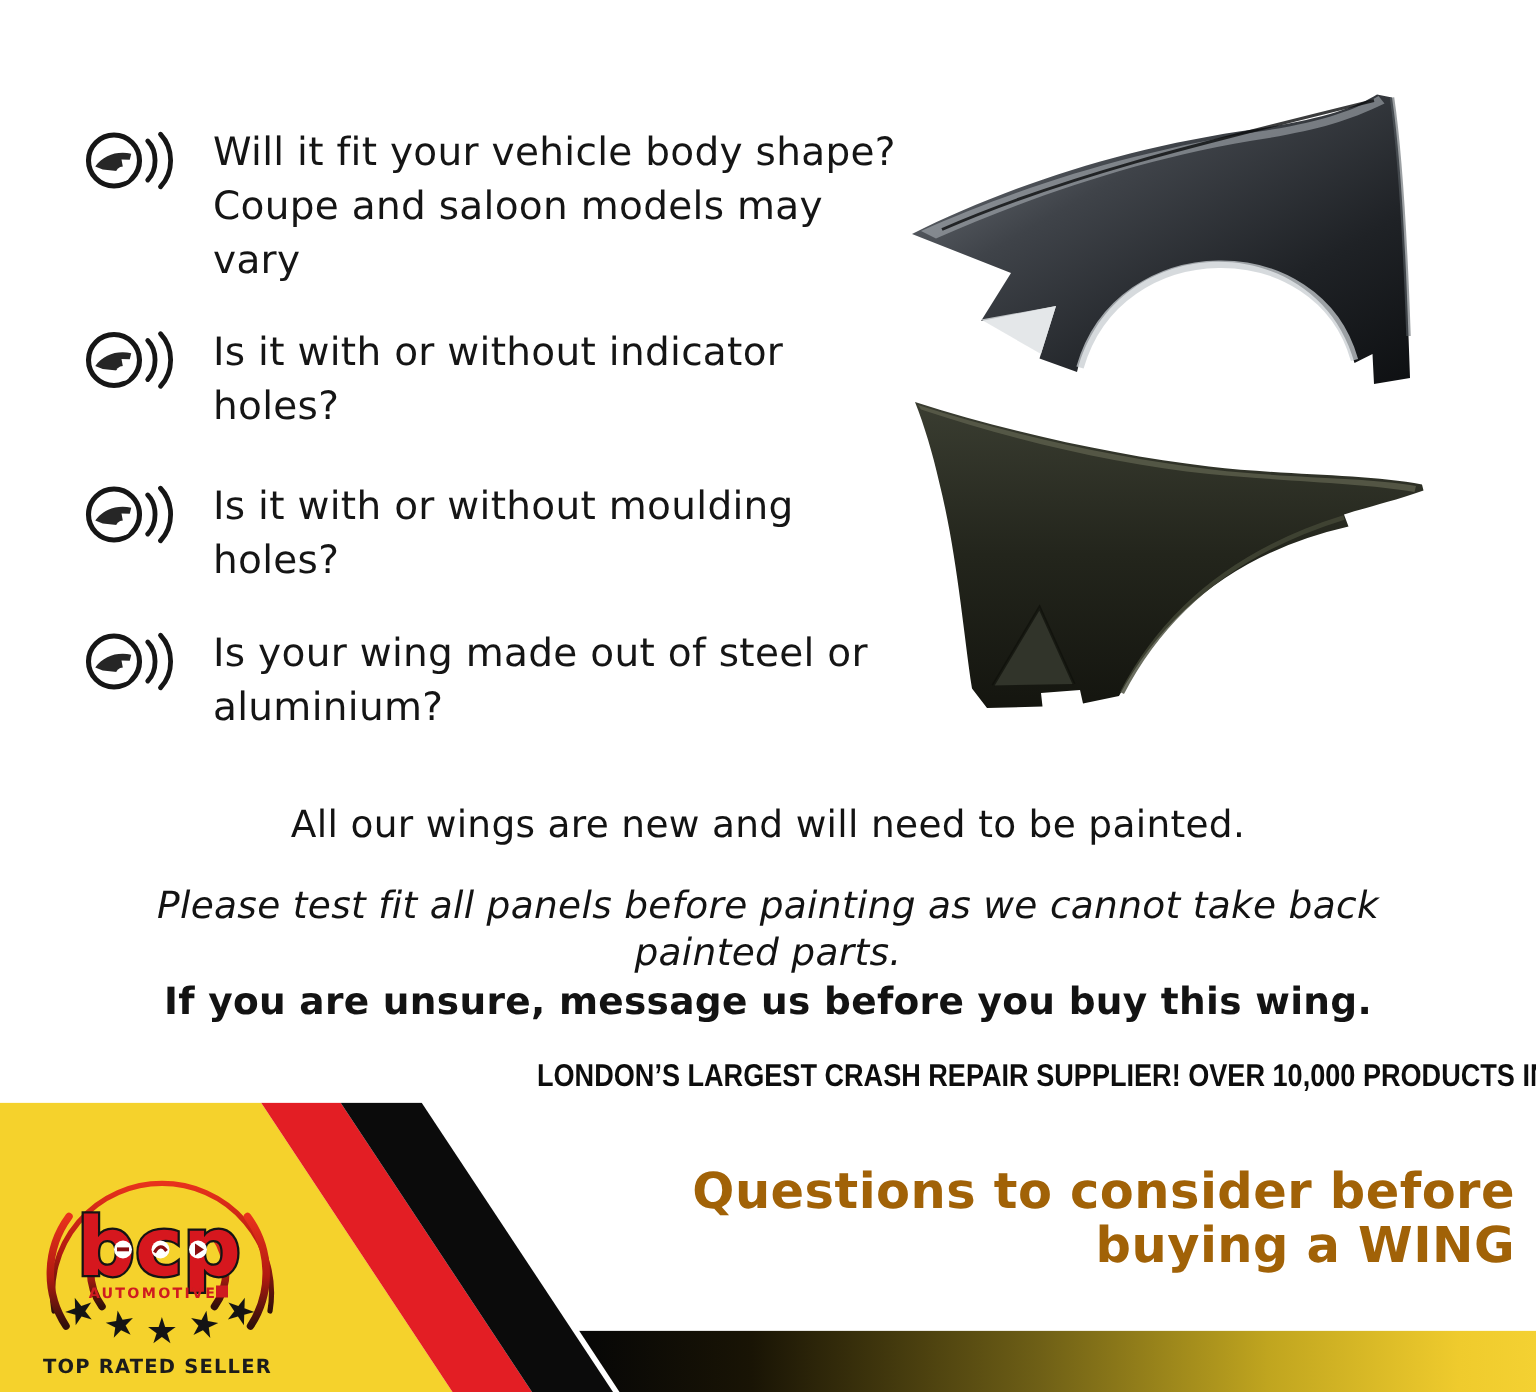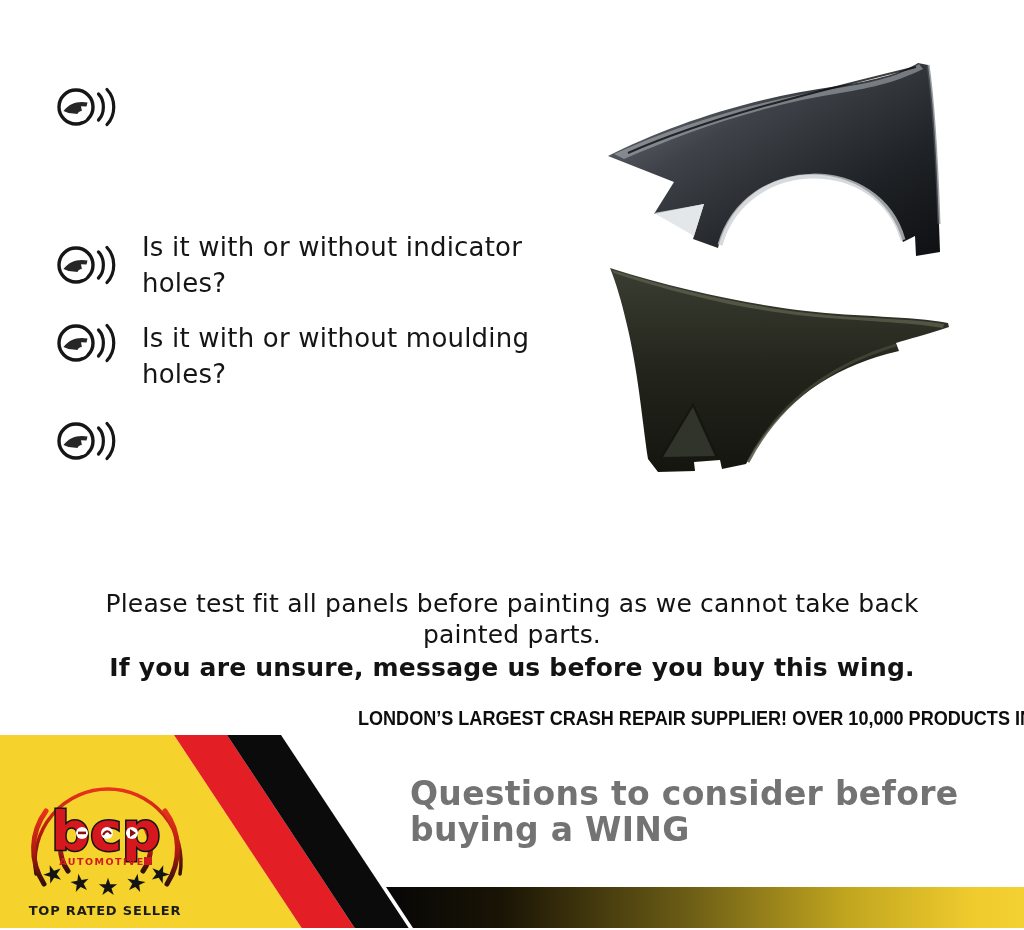--- a/index.html
+++ b/index.html
@@ -8,30 +8,30 @@
     background:#ffffff; overflow:hidden;
     font-family:"DejaVu Sans", sans-serif; color:#161616;
   }
   
   .bullet-row{position:absolute; left:52px; display:flex; align-items:flex-start; gap:16px;}
   .bullet-row .icon{flex:0 0 auto; width:74px; height:46px;}
   .bullet-text{
     font-size:26px; line-height:36px; letter-spacing:.2px;
     white-space:pre-line; margin-top:0px; color:#151515;
   }
-  .row1{top:84px;} .row2{top:229px;align-items:center;} .row3{top:320px;justify-content:space-between;} .row4{top:418px;}
+  .row1{top:84px;} .row2{top:217px;} .row3{top:320px;justify-content:space-between;} .row4{top:418px;}
   
   .wing1{position:absolute; left:598px; top:56px; width:360px; height:212px;}
   .wing2{position:absolute; left:596px; top:258px; width:360px; height:222px;}
   
   .note{
     position:absolute; left:0; width:1024px; text-align:center;
     font-size:25px; line-height:31px; white-space:pre-line; color:#131313; letter-spacing:.2px;
   }
-  .note1{top:534px;} .note2{top:588px;} .note3{top:652px;font-weight:bold;}
+  .note1{top:534px;} .note2{top:588px;font-style:italic;} .note3{top:652px;font-weight:bold;}
   
   .strip-text{
     position:absolute; left:358px; top:705px; width:750px;
     transform:scaleX(0.86); transform-origin:left top;
     font-family:"Liberation Sans", sans-serif; font-weight:bold;
     font-size:21px; line-height:26px; color:#0d0d0d; white-space:nowrap;
   }
   .gold-bar-top{
     position:absolute; left:355px; top:738px; width:630px; height:11px;
     background:linear-gradient(90deg,#f4d338 0%,#d9bb2c 30%,#8d7a1c 60%,#2c2409 88%,#0f0c06 100%);
@@ -43,39 +43,42 @@
   .stripe-yellow{background:#f5d22c; clip-path:polygon(0 0,174px 0,303px 195px,0 195px);}
   .stripe-red{background:#e31e24; clip-path:polygon(174px 0,227px 0,356px 195px,303px 195px);}
   .stripe-black{background:#0b0b0b; clip-path:polygon(227px 0,281px 0,410px 195px,356px 195px);}
   .gold-bar-bottom{
     position:absolute; left:386px; top:152px; width:638px; height:41px;
     background:linear-gradient(90deg,#060606 0%,#191405 18%,#6e5f16 48%,#c0a51f 72%,#efcb2d 92%,#f4d132 100%);
     clip-path:polygon(0 0,638px 0,638px 41px,27px 41px);
   }
   .bottom-white-strip{position:absolute; left:0; top:193px; width:1024px; height:2px; background:#ffffff;}
   .headline{
-    position:absolute; left:410px; top:776px; width:600px; text-align:left;
-    font-size:33px; line-height:36px; font-weight:bold; color:#737373;
+    position:absolute; left:410px; top:776px; width:600px; text-align:right;
+    font-size:33px; line-height:36px; font-weight:bold; color:#a16207;
     white-space:pre-line; letter-spacing:.3px;
   }
   .logo{position:absolute; left:8px; top:766px; width:195px; height:160px;}
 </style>
 </head>
 <body>
 
 <div class="canvas">
 
   <div class="bullet-row row1">
     <svg class="icon" viewBox="0 0 68 46">
       <circle cx="21" cy="23" r="17" fill="#ffffff" stroke="#161616" stroke-width="3.4"></circle>
       <path d="M 8.5,27 C 14,19.5 23,16.5 32.5,18.5 L 31.5,22.5 L 26,22.3 L 27.5,30.5 L 13.5,29 Z" fill="#262626"></path>
       <circle cx="27" cy="32" r="5" fill="#ffffff"></circle>
       <path d="M 43.5,10 C 50,16.5 50,29.5 43.5,36" fill="none" stroke="#161616" stroke-width="3.2" stroke-linecap="round"></path>
       <path d="M 52,5.5 C 61,15 61,31 52,40.5" fill="none" stroke="#161616" stroke-width="3.2" stroke-linecap="round"></path>
     </svg>
+    <div class="bullet-text">Will it fit your vehicle body shape?
+Coupe and saloon models may
+vary</div>
   </div>
 
   <div class="bullet-row row2">
     <svg class="icon" viewBox="0 0 68 46">
       <circle cx="21" cy="23" r="17" fill="#ffffff" stroke="#161616" stroke-width="3.4"></circle>
       <path d="M 8.5,27 C 14,19.5 23,16.5 32.5,18.5 L 31.5,22.5 L 26,22.3 L 27.5,30.5 L 13.5,29 Z" fill="#262626"></path>
       <circle cx="27" cy="32" r="5" fill="#ffffff"></circle>
       <path d="M 43.5,10 C 50,16.5 50,29.5 43.5,36" fill="none" stroke="#161616" stroke-width="3.2" stroke-linecap="round"></path>
       <path d="M 52,5.5 C 61,15 61,31 52,40.5" fill="none" stroke="#161616" stroke-width="3.2" stroke-linecap="round"></path>
     </svg>
@@ -96,20 +99,22 @@
   </div>
 
   <div class="bullet-row row4">
     <svg class="icon" viewBox="0 0 68 46">
       <circle cx="21" cy="23" r="17" fill="#ffffff" stroke="#161616" stroke-width="3.4"></circle>
       <path d="M 8.5,27 C 14,19.5 23,16.5 32.5,18.5 L 31.5,22.5 L 26,22.3 L 27.5,30.5 L 13.5,29 Z" fill="#262626"></path>
       <circle cx="27" cy="32" r="5" fill="#ffffff"></circle>
       <path d="M 43.5,10 C 50,16.5 50,29.5 43.5,36" fill="none" stroke="#161616" stroke-width="3.2" stroke-linecap="round"></path>
       <path d="M 52,5.5 C 61,15 61,31 52,40.5" fill="none" stroke="#161616" stroke-width="3.2" stroke-linecap="round"></path>
     </svg>
+    <div class="bullet-text">Is your wing made out of steel or
+aluminium?</div>
   </div>
 
   <svg class="wing1" viewBox="0 0 360 212">
     <defs>
       <linearGradient id="w1g" x1="0" y1="0" x2="1" y2="1">
         <stop offset="0" stop-color="#7b8087"></stop>
         <stop offset="0.35" stop-color="#3f4349"></stop>
         <stop offset="0.7" stop-color="#1f2226"></stop>
         <stop offset="1" stop-color="#0e1012"></stop>
       </linearGradient>
@@ -139,20 +144,21 @@
              Q 198,116 150,205
              L 126,210 L 124,201 L 98,203 L 99,212 L 62,213 L 52,200
              C 46,160 42,110 30,62 C 26,44 20,24 14,9 Z" fill="url(#w2g)"></path>
     <path d="M 16,11 C 82,32 152,47 212,54 C 262,60 314,59 348,65 L 347,69
              C 312,63 262,62 210,57 C 152,51 84,36 18,14 Z" fill="#5c5f4c" opacity="0.8"></path>
     <path d="M 300,86 Q 196,118 152,203" stroke="#454837" stroke-width="3" fill="none" opacity="0.8"></path>
     <path d="M 66,198 L 97,146 L 120,197 Z" fill="#31342a"></path>
     <path d="M 66,198 L 97,146 L 120,197" stroke="#0e0f0a" stroke-width="2" fill="none" opacity="0.7"></path>
   </svg>
 
+  <div class="note note1">All our wings are new and will need to be painted.</div>
   <div class="note note2">Please test fit all panels before painting as we cannot take back
 painted parts.</div>
   <div class="note note3">If you are unsure, message us before you buy this wing.</div>
 
   <div class="strip-text">LONDON’S LARGEST CRASH REPAIR SUPPLIER! OVER 10,000 PRODUCTS IN STOCK</div>
   <div class="gold-bar-top"></div>
   <svg class="gold-bar-elbow" viewBox="0 0 44 60">
     <polygon points="5,3 44,40 44,53 17,14 5,14" fill="#14100a"></polygon>
   </svg>
 

